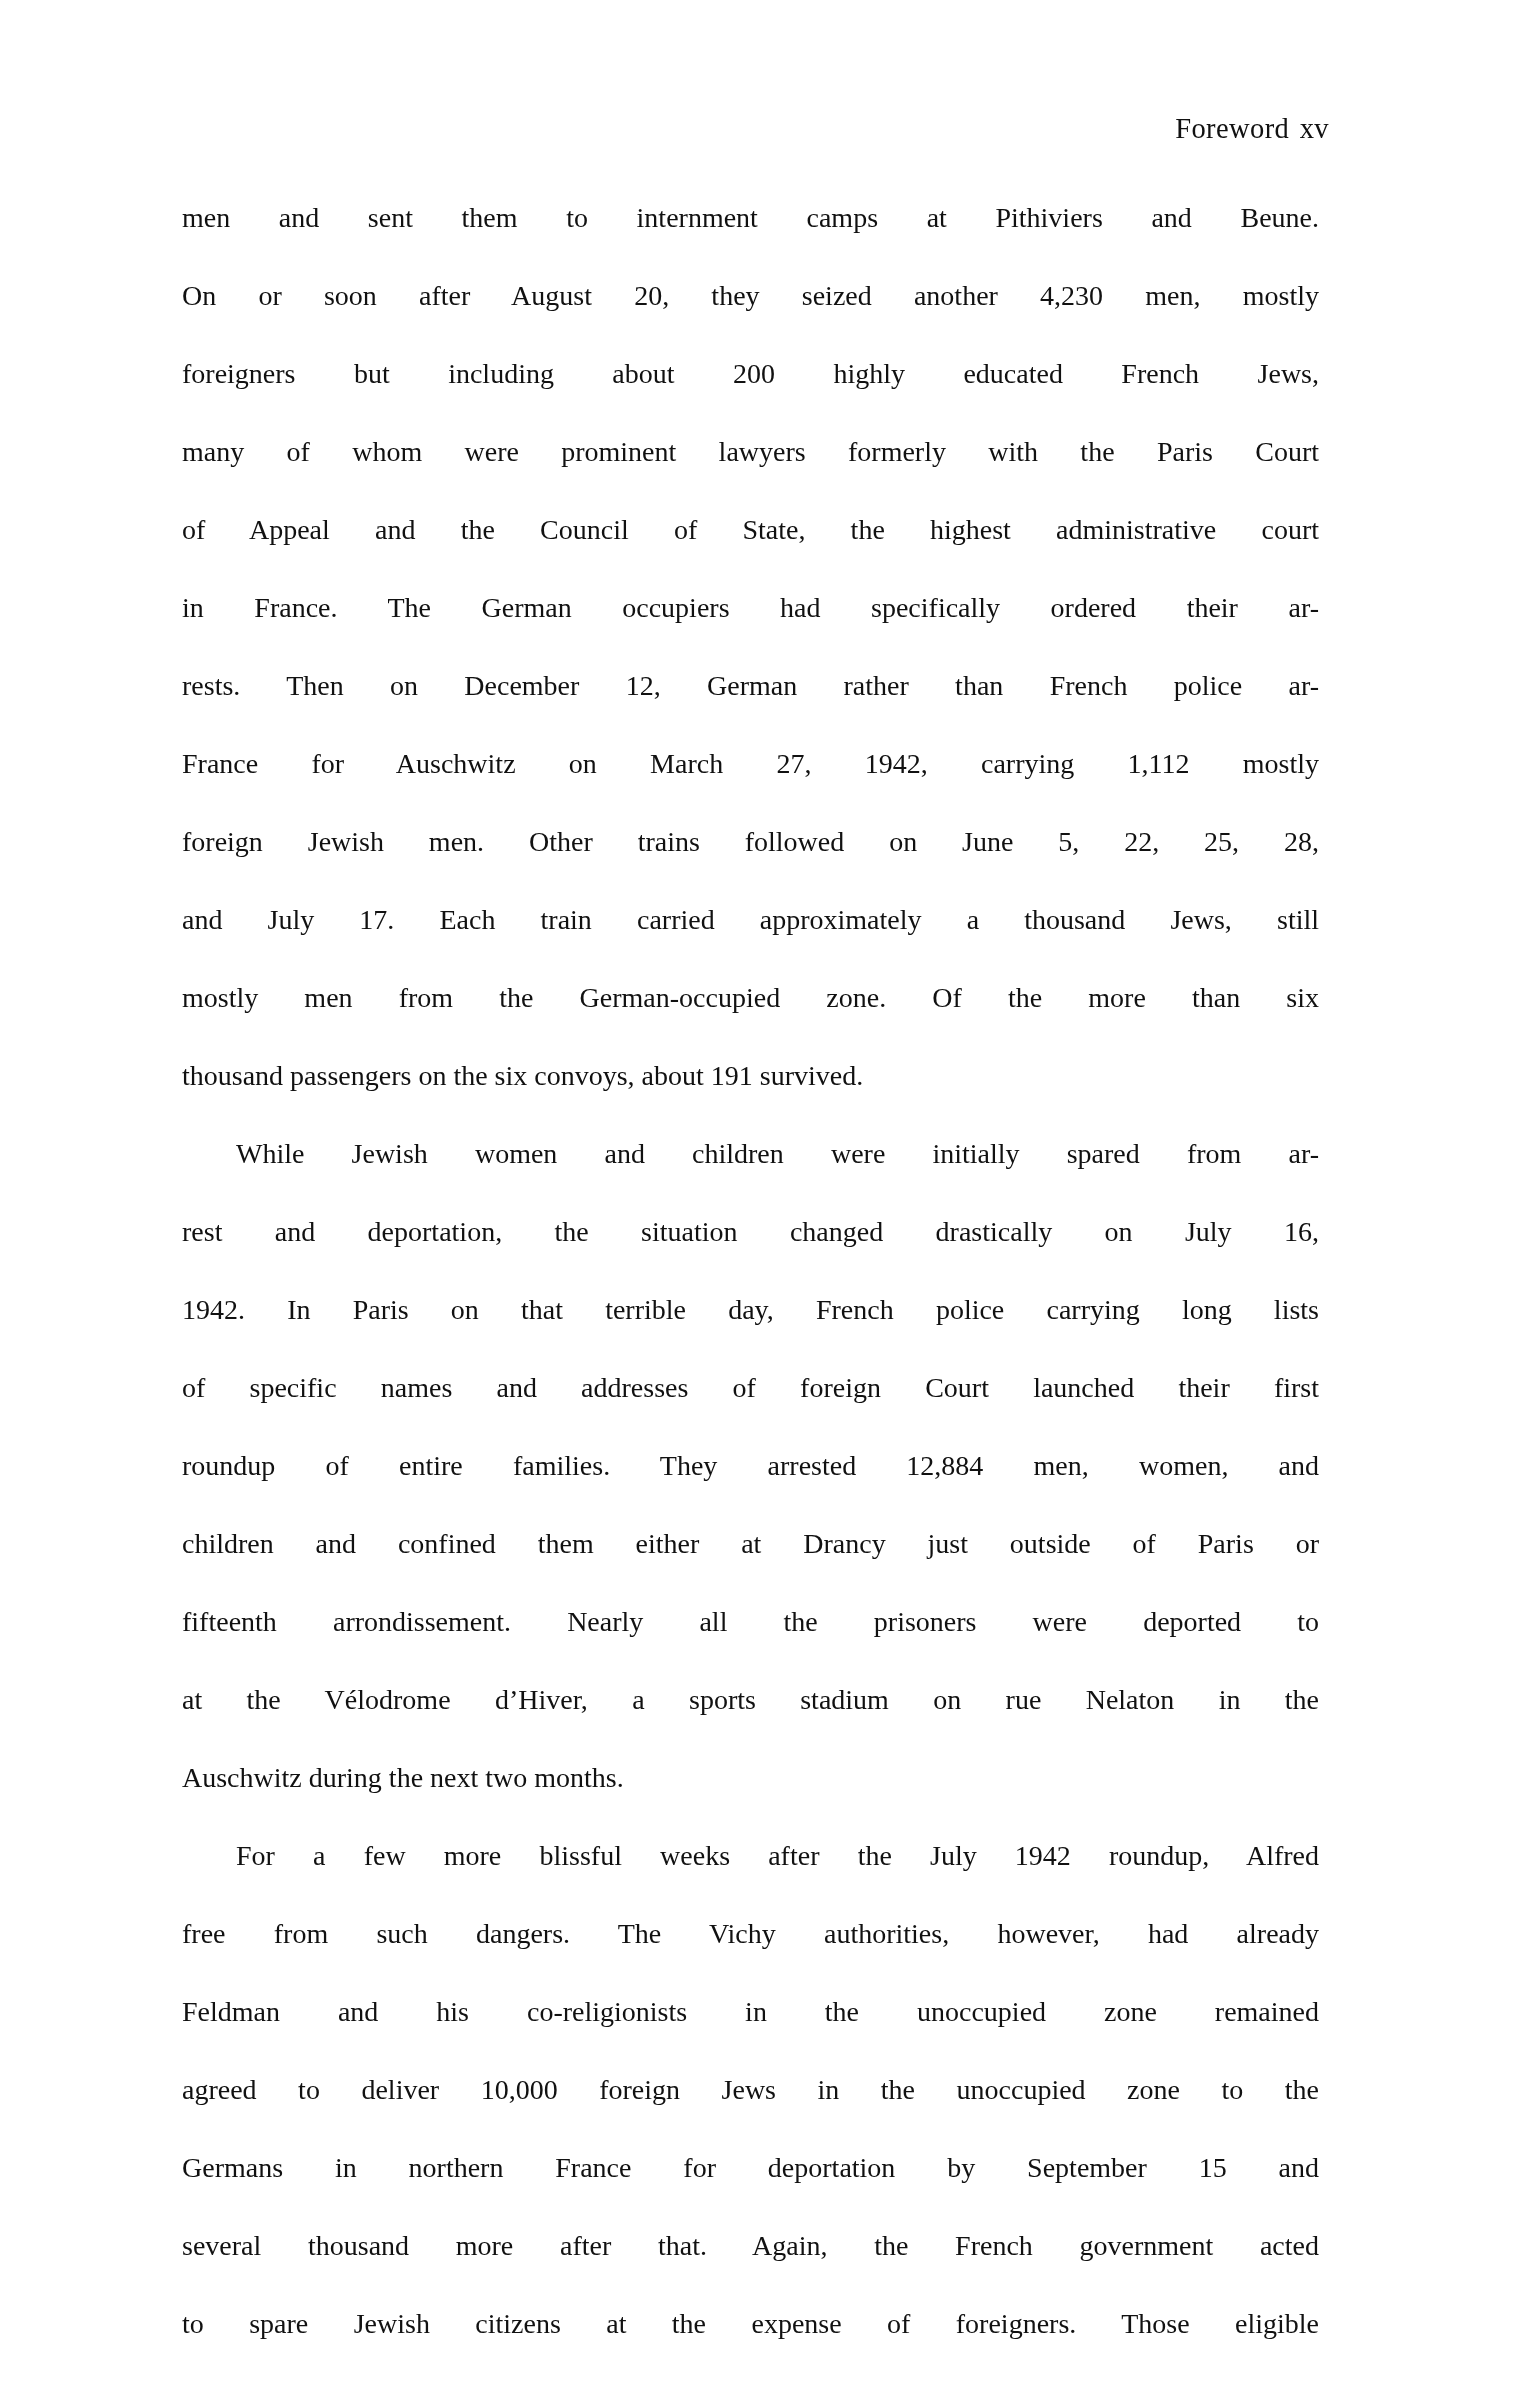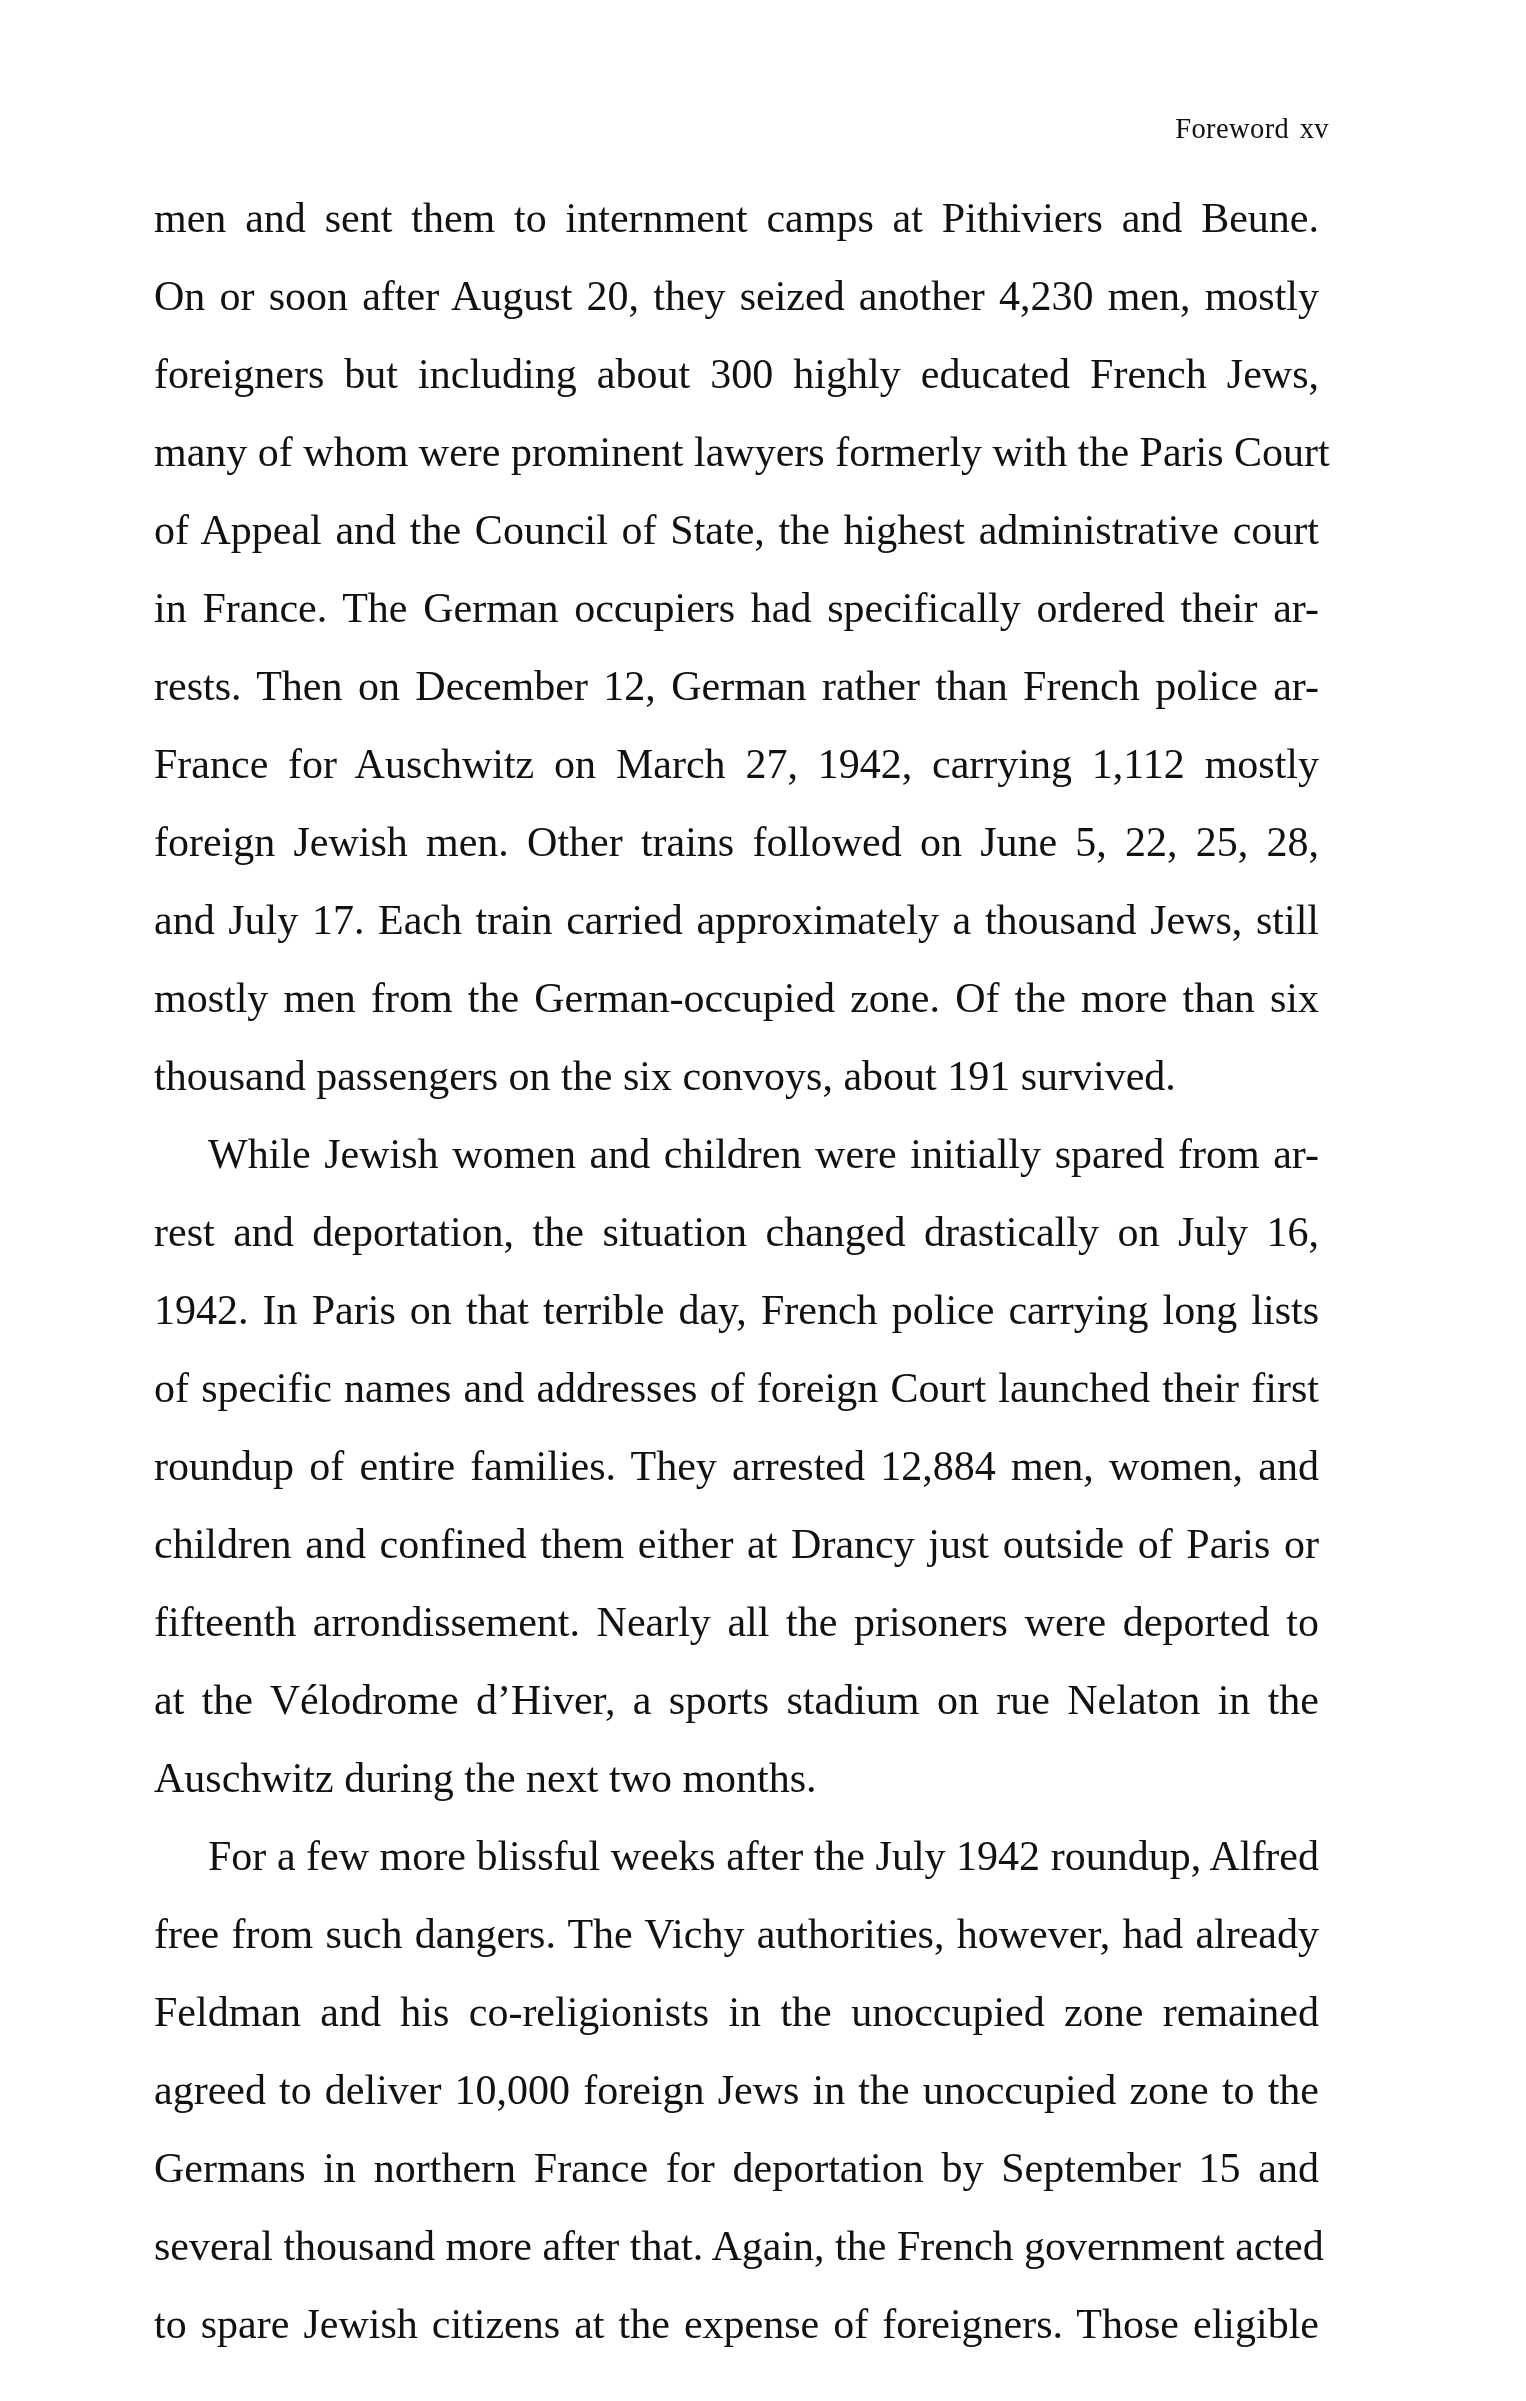--- a/index.html
+++ b/index.html
@@ -41,25 +41,26 @@
       width: 1165px;
     }
     .paragraph {
       margin: 0;
       padding: 0;
     }
     .line {
       display: block;
       height: 78px;
       line-height: 78px;
-      font-size: 42px;
+      font-size: 28px;
       white-space: nowrap;
       text-align: justify;
       text-align-last: justify;
       overflow: visible;
+      margin-left: 28px;
     }
     .line.last {
       text-align-last: left;
     }
     .line.indent {
       padding-left: 54px;
     }
   </style>
 </head>
 <body>
@@ -68,21 +69,21 @@
 
   <div class="running-header">
     <span>Foreword</span><span class="folio">xv</span>
   </div>
 
   <div class="body-text">
 
     <div class="paragraph">
       <span class="line">men and sent them to internment camps at Pithiviers and Beune.</span>
       <span class="line">On or soon after August 20, they seized another 4,230 men, mostly</span>
-      <span class="line">foreigners but including about 300 highly educated French Jews,</span>
+      <span class="line">foreigners but including about 200 highly educated French Jews,</span>
       <span class="line">many of whom were prominent lawyers formerly with the Paris Court</span>
       <span class="line">of Appeal and the Council of State, the highest administrative court</span>
       <span class="line">in France. The German occupiers had specifically ordered their ar-</span>
       <span class="line">rests. Then on December 12, German rather than French police ar-</span>
       <span class="line">France for Auschwitz on March 27, 1942, carrying 1,112 mostly</span>
       <span class="line">foreign Jewish men. Other trains followed on June 5, 22, 25, 28,</span>
       <span class="line">and July 17. Each train carried approximately a thousand Jews, still</span>
       <span class="line">mostly men from the German-occupied zone. Of the more than six</span>
       <span class="line last">thousand passengers on the six convoys, about 191 survived.</span>
     </div>

